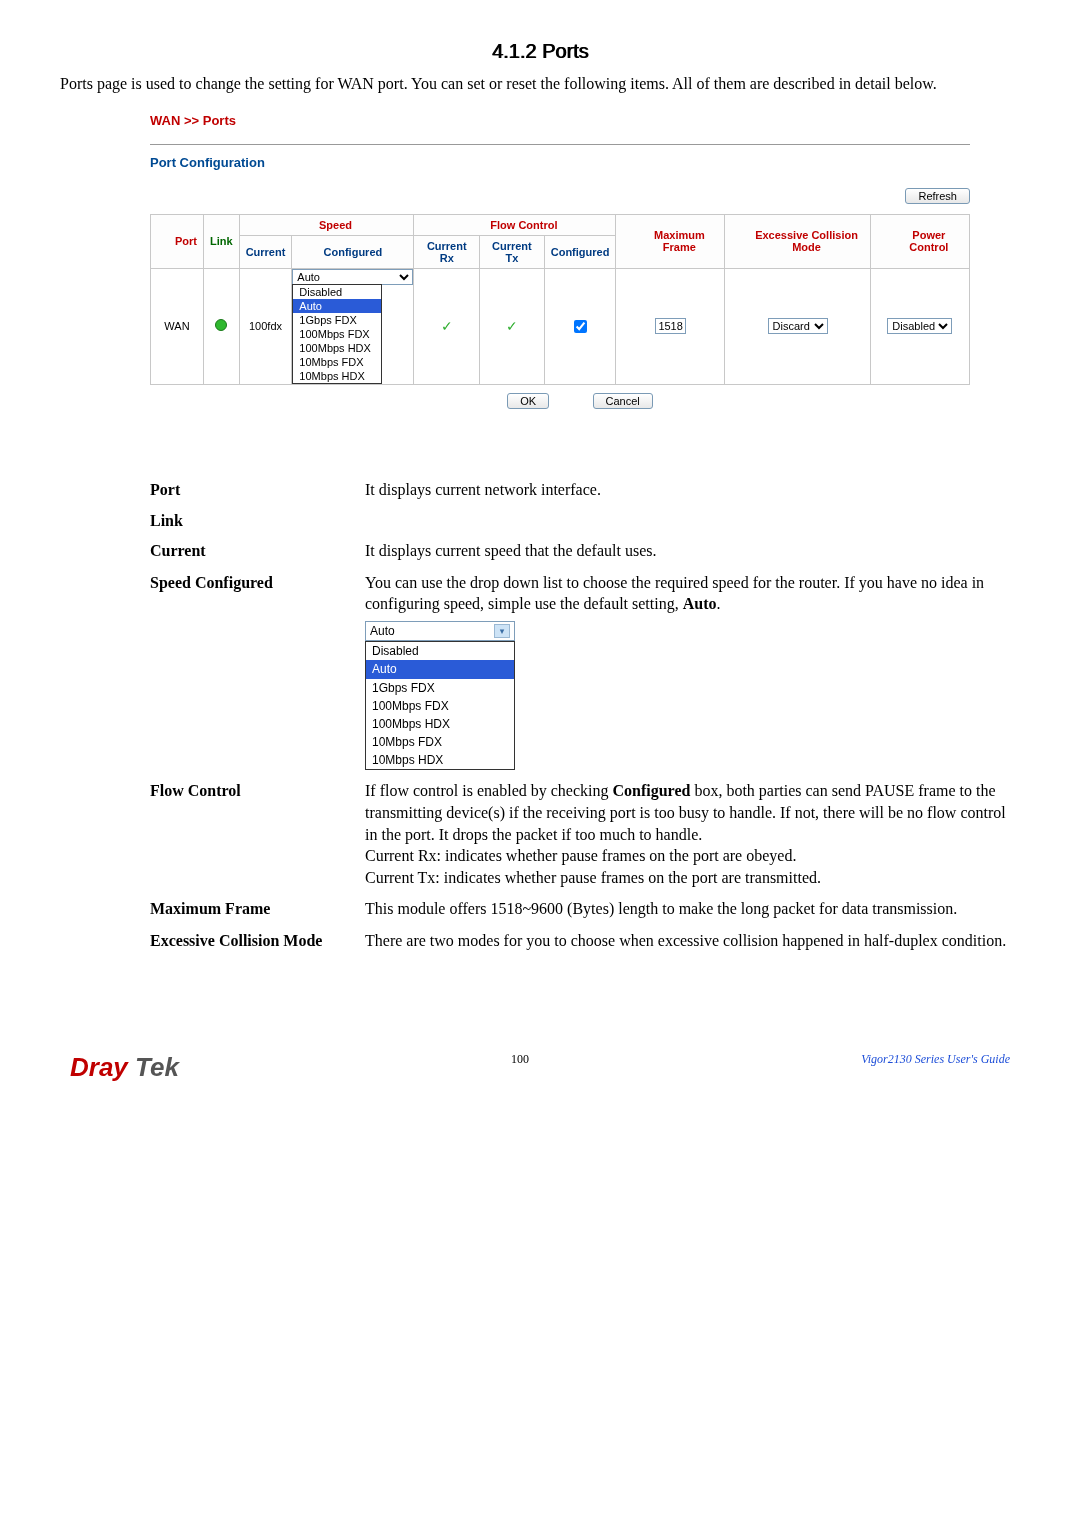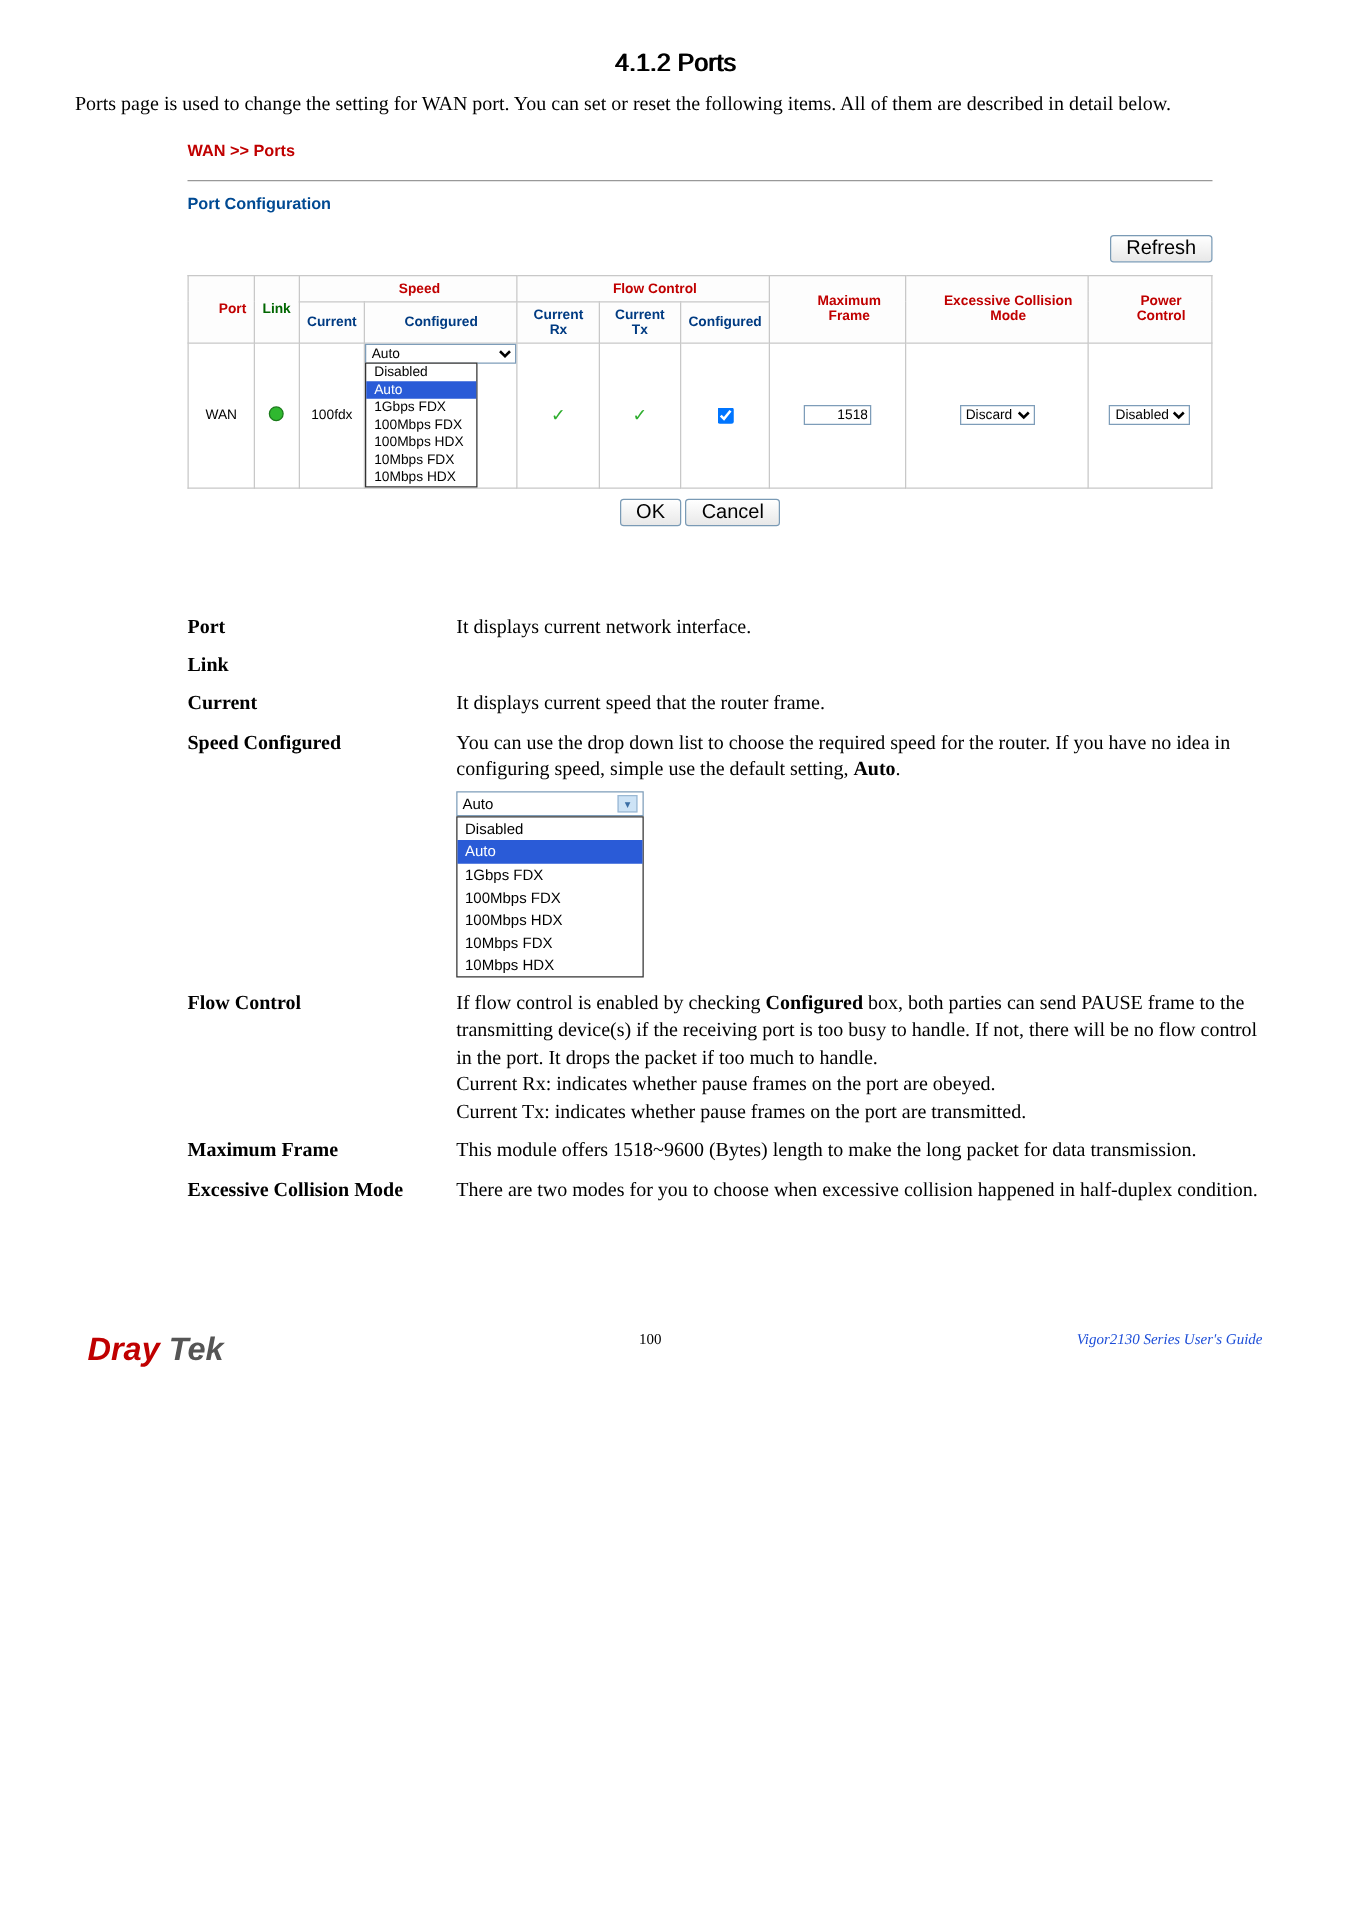--- a/index.html
+++ b/index.html
@@ -41,25 +41,26 @@
   .hr { border-top: 1px solid #999; margin-bottom:10px;}
   .subhead {
     color: #004a93;
     font-weight: bold;
     font-size: 13px;
     margin-bottom: 18px;
   }
   .refresh-row { text-align: right; margin-bottom: 10px; }
   .win-btn {
     font-family: Tahoma, Arial, sans-serif;
-    font-size: 16px;
+    font-size: 11px;
     padding: 1px 12px;
     background: linear-gradient(#fff,#e8e8e8);
     border: 1px solid #7a9ab5;
     border-radius: 3px;
+    margin-left: 40px;
   }
   .cfg-table {
     border-collapse: collapse;
     width: 100%;
   }
   .cfg-table th, .cfg-table td {
     border: 1px solid #c8c8c8;
     padding: 4px 6px;
     text-align: center;
     font-size: 11px;
@@ -196,21 +197,21 @@
           <div>100Mbps FDX</div>
           <div>100Mbps HDX</div>
           <div>10Mbps FDX</div>
           <div>10Mbps HDX</div>
         </div>
       </td>
       <td><span class="chk">✓</span></td>
       <td><span class="chk">✓</span></td>
       <td><input type="checkbox" checked="" style=""></td>
       <td>
-        <input type="text" style="width: 54px; text-align: right; border: 1px solid rgb(126, 157, 185); font-size: 11px;" value="1518">
+        <input type="text" style="width: 31px; text-align: right; border: 1px solid rgb(126, 157, 185); font-size: 11px;" value="1518">
       </td>
       <td>
         <select class="win-select"><option>Discard</option></select>
       </td>
       <td>
         <select class="win-select"><option>Disabled</option></select>
       </td>
     </tr>
   </tbody>
     </table>
@@ -227,21 +228,21 @@
     <div class="def-term">Port</div>
     <div class="def-body">It displays current network interface.</div>
   </div>
 
   <div class="def-row">
     <div class="def-term">Link</div>
   </div>
 
   <div class="def-row">
     <div class="def-term">Current</div>
-    <div class="def-body">It displays current speed that the router frame.</div>
+    <div class="def-body">It displays current speed that the default uses.</div>
   </div>
 
   <div class="def-row">
     <div class="def-term">Speed Configured</div>
     <div class="def-body">
       <span>You can use the drop down list to choose the required speed for the router. If you have no idea in configuring speed, simple use the default setting, </span><b>Auto</b><span>.</span>
       <div class="inline-dd">
         <div class="inline-dd-top">
           <span>Auto</span>
           <span class="arrow">▾</span>

